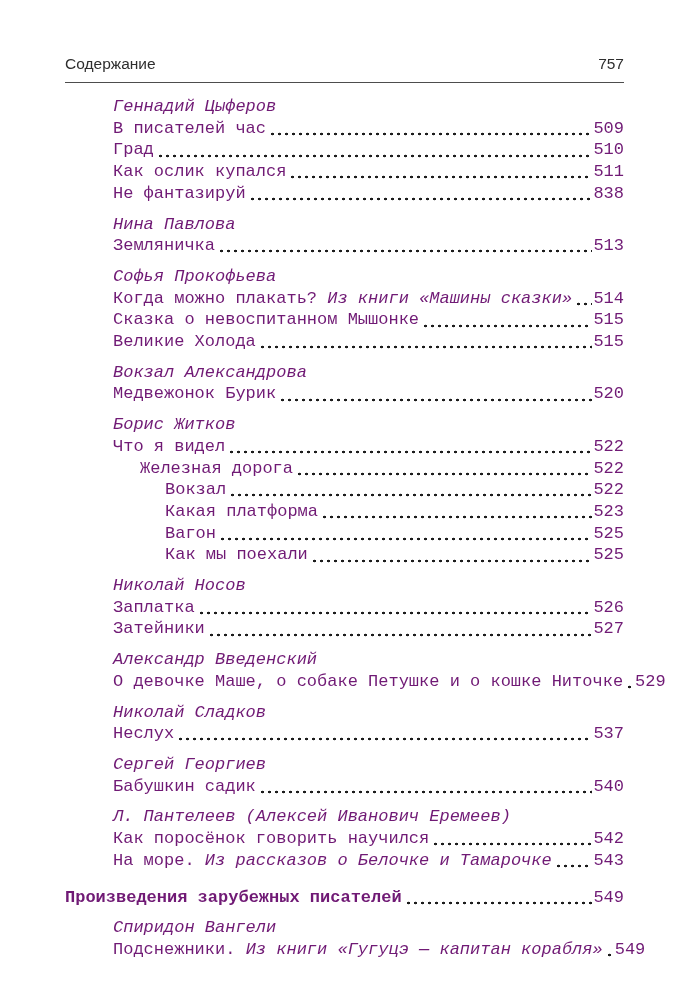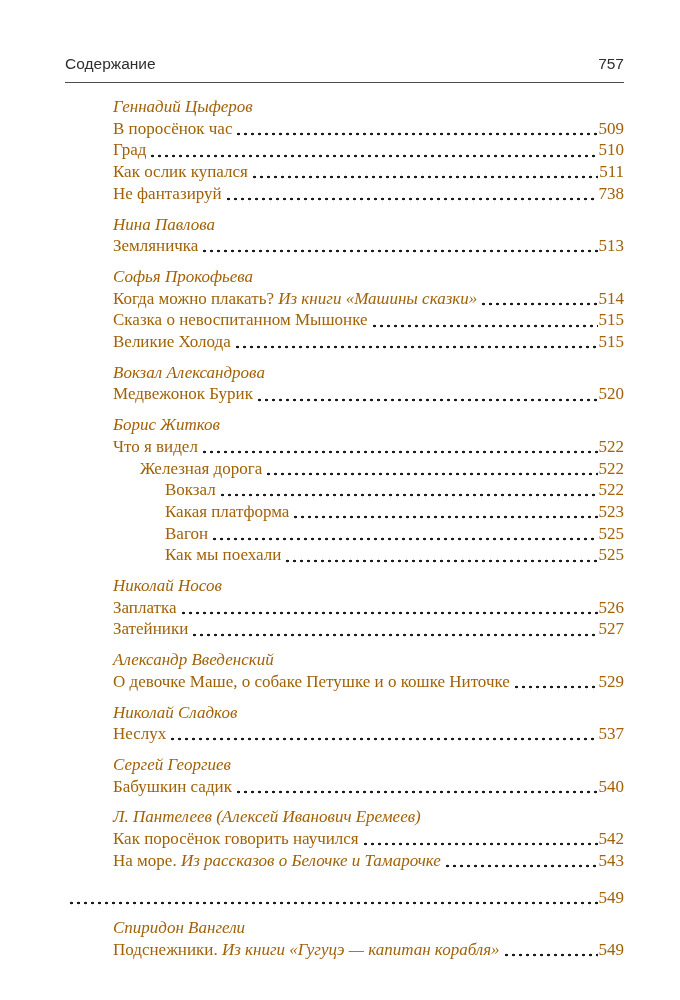--- a/index.html
+++ b/index.html
@@ -22,23 +22,23 @@
     font-family: "Liberation Sans", "DejaVu Sans", sans-serif;
     font-size: 15.5px;
     color: #2e2e2e;
     border-bottom: 1px solid #4d4d4d;
     padding-bottom: 9px;
   }
 
   
   .toc {
     margin-top: 13px;
-    font-family: Liberation Serif, serif;
+    font-family: Liberation Mono, monospace;
     font-size: 17px;
-    color: #a16207;
+    color: #701a75;
   }
   .row { line-height: 21.7px; padding-left: 48px; }
   .row.author {
     margin-top: 9px;
     font-style: italic;
   }
   .row.entry { display: flex; align-items: baseline; }
   .row.entry .title { white-space: nowrap; }
   .row.entry .title .it { font-style: italic; margin-top: 24px; }
   .row.entry .dots {
@@ -61,38 +61,38 @@
 <body>
 
 <div class="page">
   <div class="header">
     <span>Содержание</span>
     <span>757</span>
   </div>
   <div class="toc">
       <div class="row author"><span>Геннадий Цыферов</span></div>
       <div class="row entry lvl0">
-        <span class="title"><span>В поросёнок час</span></span>
+        <span class="title"><span>В писателей час</span></span>
         <span class="dots"></span>
         <span class="pg">509</span>
       </div>
       <div class="row entry lvl0">
         <span class="title"><span>Град</span></span>
         <span class="dots"></span>
         <span class="pg">510</span>
       </div>
       <div class="row entry lvl0">
         <span class="title"><span>Как ослик купался</span></span>
         <span class="dots"></span>
         <span class="pg">511</span>
       </div>
       <div class="row entry lvl0">
         <span class="title"><span>Не фантазируй</span></span>
         <span class="dots"></span>
-        <span class="pg">738</span>
+        <span class="pg">838</span>
       </div>
       <div class="row author"><span>Нина Павлова</span></div>
       <div class="row entry lvl0">
         <span class="title"><span>Земляничка</span></span>
         <span class="dots"></span>
         <span class="pg">513</span>
       </div>
       <div class="row author"><span>Софья Прокофьева</span></div>
       <div class="row entry lvl0">
         <span class="title"><span>Когда можно плакать? </span><span class="it">Из книги «Машины сказки»</span></span>
@@ -180,20 +180,21 @@
         <span class="title"><span>Как поросёнок говорить научился</span></span>
         <span class="dots"></span>
         <span class="pg">542</span>
       </div>
       <div class="row entry lvl0">
         <span class="title"><span>На море. </span><span class="it">Из рассказов о Белочке и Тамарочке</span></span>
         <span class="dots"></span>
         <span class="pg">543</span>
       </div>
       <div class="row entry section lvl0">
+        <span class="title"><span>Произведения зарубежных писателей</span></span>
         <span class="dots"></span>
         <span class="pg">549</span>
       </div>
       <div class="row author"><span>Спиридон Вангели</span></div>
       <div class="row entry lvl0">
         <span class="title"><span>Подснежники. </span><span class="it">Из книги «Гугуцэ — капитан корабля»</span></span>
         <span class="dots"></span>
         <span class="pg">549</span>
       </div>
     </div>

